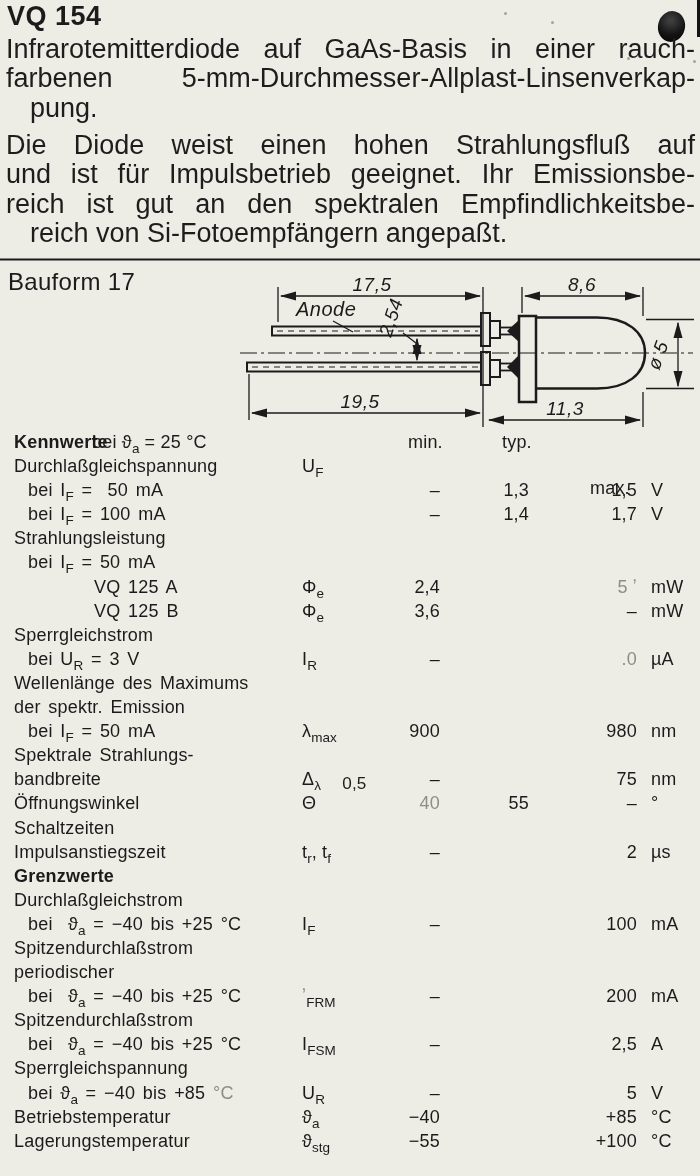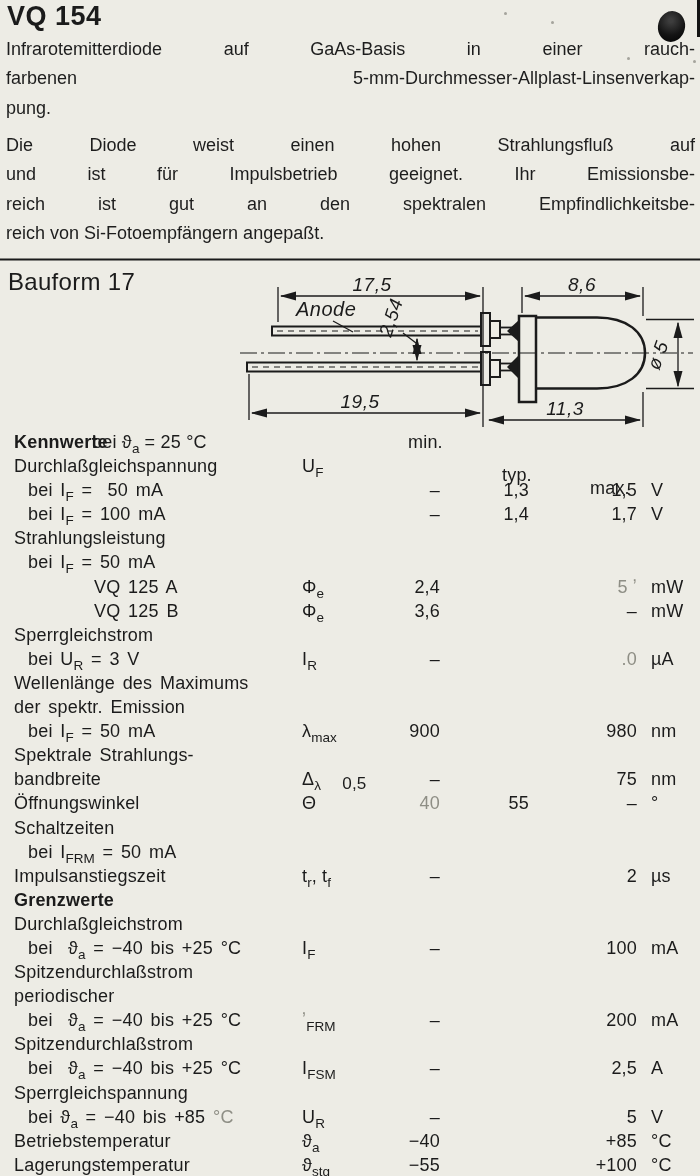--- a/index.html
+++ b/index.html
@@ -13,37 +13,37 @@
     position:absolute;left:7px;top:1px;margin:0;
     font-size:27px;font-weight:700;letter-spacing:.5px;
   }
   .blob{
     position:absolute;left:658px;top:11px;width:27px;height:31px;border-radius:50%;
     background:radial-gradient(circle at 42% 32%, #3d3d3d 0 2px, #141414 55%, #000 100%);
     transform:rotate(14deg);
   }
   .edge-tick{position:absolute;right:0;top:0;width:3px;height:37px;background:#141414;}
   .speck{position:absolute;width:3px;height:3px;border-radius:50%;background:#6a6a60;opacity:.55;}
-  .intro{position:absolute;left:6px;width:689px;font-size:18px;line-height:29.3px;color:#1d1d1d;}
+  .intro{position:absolute;left:6px;width:689px;font-size:27px;line-height:29.3px;color:#1d1d1d;}
   #intro1{top:35px}
   #intro2{top:131px}
   .jline{text-align:justify;text-align-last:justify;white-space:nowrap;}
-  .jline.last{text-align-last:left;}
+  .jline.last{text-align-last:left;margin-left:24px;}
   svg{position:absolute;left:0;top:256px;}
   svg text{fill:#1b1b1b;}
   .dim{font-size:19px;font-style:italic;letter-spacing:.5px;}
   .dim-lg{font-size:20px;font-style:italic;letter-spacing:.5px;}
   .bauform{font-size:24px;font-style:normal;letter-spacing:.3px;}
   .table{position:absolute;left:8px;top:430px;width:584px;font-size:18px;letter-spacing:.2px;}
   .thead{position:relative;height:24.1px;line-height:24.1px;}
   .thead span{position:absolute;top:0;white-space:nowrap;}
   .th-kenn{left:6px;font-weight:700;}
   .th-cond{left:84px;}
   .th-min{left:400px;}
-  .th-typ{left:494px;margin-top:33px;}
+  .th-typ{left:494px;}
   .th-max{left:582px;margin-top:46px;}
   .trow{
     display:grid;
     grid-template-columns:286px 72px 74px 89px 108px 71px;
     height:24.1px;line-height:24.1px;white-space:nowrap;
   }
   .c{overflow:visible;}
   .c-name{padding-left:6px;word-spacing:2.5px;}
   .c-name.ind1{padding-left:20px;}
   .c-name.ind2{padding-left:62px;margin-left:24px;}
@@ -278,28 +278,20 @@
       </div>
       <div class="trow">
         <div class="c c-name">Schaltzeiten</div>
         <div class="c c-sym"></div>
         <div class="c c-min"></div>
         <div class="c c-typ"></div>
         <div class="c c-max"></div>
         <div class="c c-unit"></div>
       </div>
       <div class="trow">
-        <div class="c c-name ind1">bei I<sub>FRM</sub> = 50 mA</div>
-        <div class="c c-sym"></div>
-        <div class="c c-min"></div>
-        <div class="c c-typ"></div>
-        <div class="c c-max"></div>
-        <div class="c c-unit"></div>
-      </div>
-      <div class="trow">
         <div class="c c-name">Impulsanstiegszeit</div>
         <div class="c c-sym">t<sub>r</sub>, t<sub>f</sub></div>
         <div class="c c-min">–</div>
         <div class="c c-typ"></div>
         <div class="c c-max">2</div>
         <div class="c c-unit">µs</div>
       </div>
       <div class="trow">
         <div class="c c-name b">Grenzwerte</div>
         <div class="c c-sym"></div>

